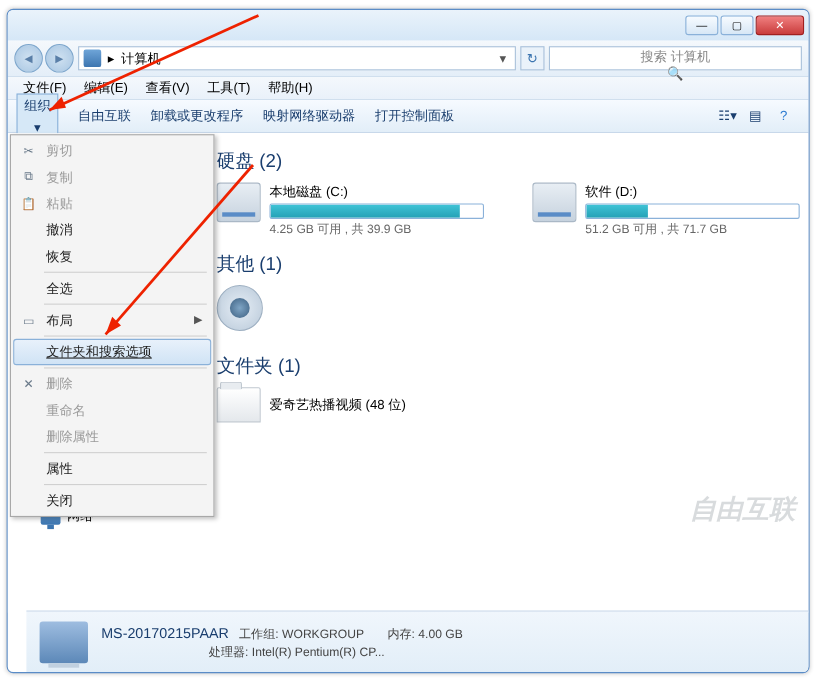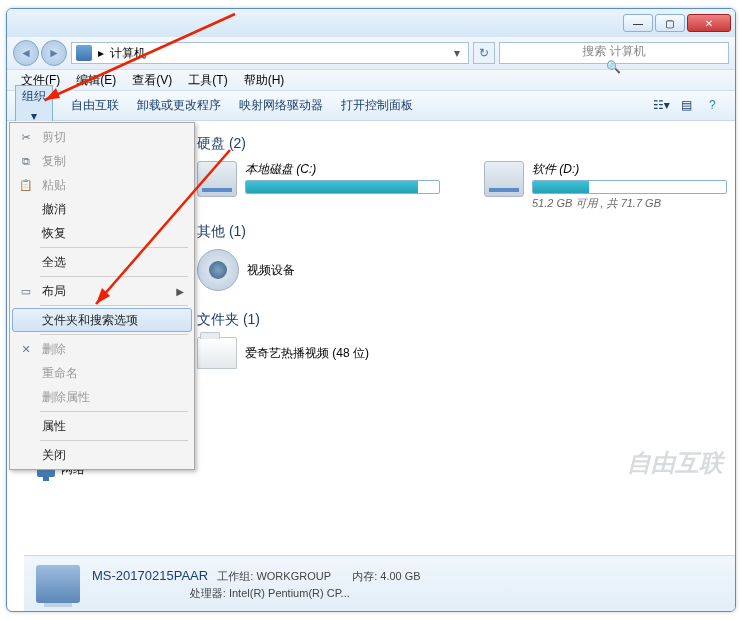--- a/index.html
+++ b/index.html
@@ -27,40 +27,40 @@
 
 .toolbar { height: 30px; background: linear-gradient(#f6faff,#e2eef8); display: flex; align-items: center; padding: 0 8px; gap: 18px; border-bottom: 1px solid #c8d8ea; position: relative; }
 .toolbar span { color: #1a3e6e; }
 .toolbar .org { display: flex; align-items: center; gap: 4px; background: #d6e8f7; border: 1px solid #8ab1d9; padding: 2px 6px; flex-direction: column; }
 .toolbar .right { margin-left: auto; display: flex; gap: 10px; align-items: center; color: #3c75b0; }
 .tb-icon { width: 18px; height: 16px; display: inline-block; }
 
 .content { position: relative; height: 436px; background: #fff; }
 .content-inner { position: absolute; left: 190px; top: 8px; right: 8px; }
 
-.section-hdr { font-size: 14px; color: #1a3e6e; margin: 6px 0 8px 0; }
-.drive-row { display: flex; gap: 44px; margin-bottom: 8px; font-style: italic; }
+.section-hdr { font-size: 17px; color: #1a3e6e; margin: 6px 0 8px 0; }
+.drive-row { display: flex; gap: 44px; margin-bottom: 8px; }
 .drive { display: flex; gap: 8px; width: 250px; }
 .drive-icon { width: 40px; height: 36px; background: linear-gradient(#e8eef4,#c6d2de); border: 1px solid #aab8c6; border-radius: 3px; position: relative; }
 .drive-icon::after { content: ""; position: absolute; bottom: 4px; left: 4px; right: 4px; height: 4px; background: #5a8cc7; }
 .drive-info { flex: 1; }
 .drive-name { color: #000; margin-bottom: 2px; }
 .drive-bar { height: 14px; border: 1px solid #8ab1d9; background: #fff; border-radius: 2px; overflow: hidden; margin-bottom: 2px; }
 .drive-fill { height: 100%; background: linear-gradient(#3fc3d6,#24a1b6); }
 .drive-sub { color: #666; font-size: 11px; }
 
 .dev-icon { width: 42px; height: 42px; border-radius: 50%; background: radial-gradient(#e6eef6,#b8c8d8); border: 1px solid #9eb0c2; display: flex; align-items: center; justify-content: center; }
 .dev-lens { width: 18px; height: 18px; border-radius: 50%; background: radial-gradient(#7fa5c5,#3c5f80); }
 .folder-icon { width: 40px; height: 32px; background: linear-gradient(#fff,#e4e8ec); border: 1px solid #c0c8d0; border-radius: 2px 2px 0 0; position: relative; }
 .folder-icon::before { content: ""; position: absolute; top: -6px; left: 2px; width: 18px; height: 6px; background: #e8ecf0; border: 1px solid #c0c8d0; border-bottom: none; border-radius: 2px 2px 0 0; }
 
 .dropdown { position: absolute; left: 2px; top: 1px; width: 186px; background: #f4f4f4; border: 1px solid #a8a8a8; box-shadow: 2px 2px 4px rgba(0,0,0,.25); z-index: 10; padding: 2px; }
 .dd-item { display: flex; align-items: center; height: 24px; padding-left: 30px; position: relative; color: #222; }
 .dd-item.disabled { color: #9a9a9a; }
-.dd-item.hover { background: linear-gradient(#e8f1fb,#d0e3f5); border: 1px solid #8ab1d9; border-radius: 3px; padding-left: 29px; height: 24px; }
+.dd-item.hover { background: linear-gradient(#e8f1fb,#d0e3f5); border: 1px solid #8ab1d9; border-radius: 3px; padding-left: 29px; height: 24px; text-decoration: underline; }
 .dd-sep { height: 1px; background: #d0d0d0; margin: 2px 4px 2px 28px; }
 .dd-icon { position: absolute; left: 6px; width: 16px; height: 16px; display: flex; align-items: center; justify-content: center; color: #6a7a8a; font-size: 11px; }
 .dd-sub { position: absolute; right: 8px; color: #555; font-size: 10px; }
 
 .tree-net { position: absolute; left: 30px; top: 340px; display: flex; align-items: center; gap: 6px; }
 .net-icon { width: 18px; height: 14px; background: linear-gradient(#6fa5d8,#3c75b0); border-radius: 2px; position: relative; }
 .net-icon::after { content: ""; position: absolute; left: 6px; bottom: -4px; width: 6px; height: 4px; background: #3c75b0; }
 
 .detailbar { position: absolute; left: 17px; right: 0; bottom: 0; height: 56px; background: linear-gradient(#f0f6fc,#e2eef8); border-top: 1px solid #c8d8ea; display: flex; align-items: center; padding: 6px 12px; gap: 12px; }
 .det-icon { width: 44px; height: 38px; background: linear-gradient(#9ebde0,#5c88b8); border-radius: 3px; position: relative; }
@@ -190,42 +190,40 @@
     <div class="content-inner">
       <div class="section-hdr">硬盘 (2)</div>
       <div class="drive-row" id="drives">
           <div class="drive">
             <div class="drive-icon"></div>
    <div class="drive-info">
      <div class="drive-name">本地磁盘 (C:)</div>
      <div class="drive-bar">
                 <div class="drive-fill" style="width:89%"></div>
               </div>
+     <div class="drive-sub">4.25 GB 可用 , 共 39.9 GB</div>
    </div>
           </div>
           <div class="drive">
             <div class="drive-icon"></div>
    <div class="drive-info">
      <div class="drive-name">软件 (D:)</div>
      <div class="drive-bar">
                 <div class="drive-fill" style="width:29%"></div>
               </div>
      <div class="drive-sub">51.2 GB 可用 , 共 71.7 GB</div>
    </div>
           </div>
         </div>
 
       <div class="section-hdr" style="margin-top:12px">其他 (1)</div>
       <div class="drive">
         <div class="dev-icon">
             <div class="dev-lens"></div>
           </div>
-        <div class="drive-info" style="display:flex;align-items:center">
-          <span>视频设备</span>
-        </div>
       </div>
 
       <div class="section-hdr" style="margin-top:20px">文件夹 (1)</div>
       <div class="drive">
         <div class="folder-icon"></div>
         <div class="drive-info" style="display:flex;align-items:center">
           <span>爱奇艺热播视频 (48 位)</span>
         </div>
       </div>
     </div>

